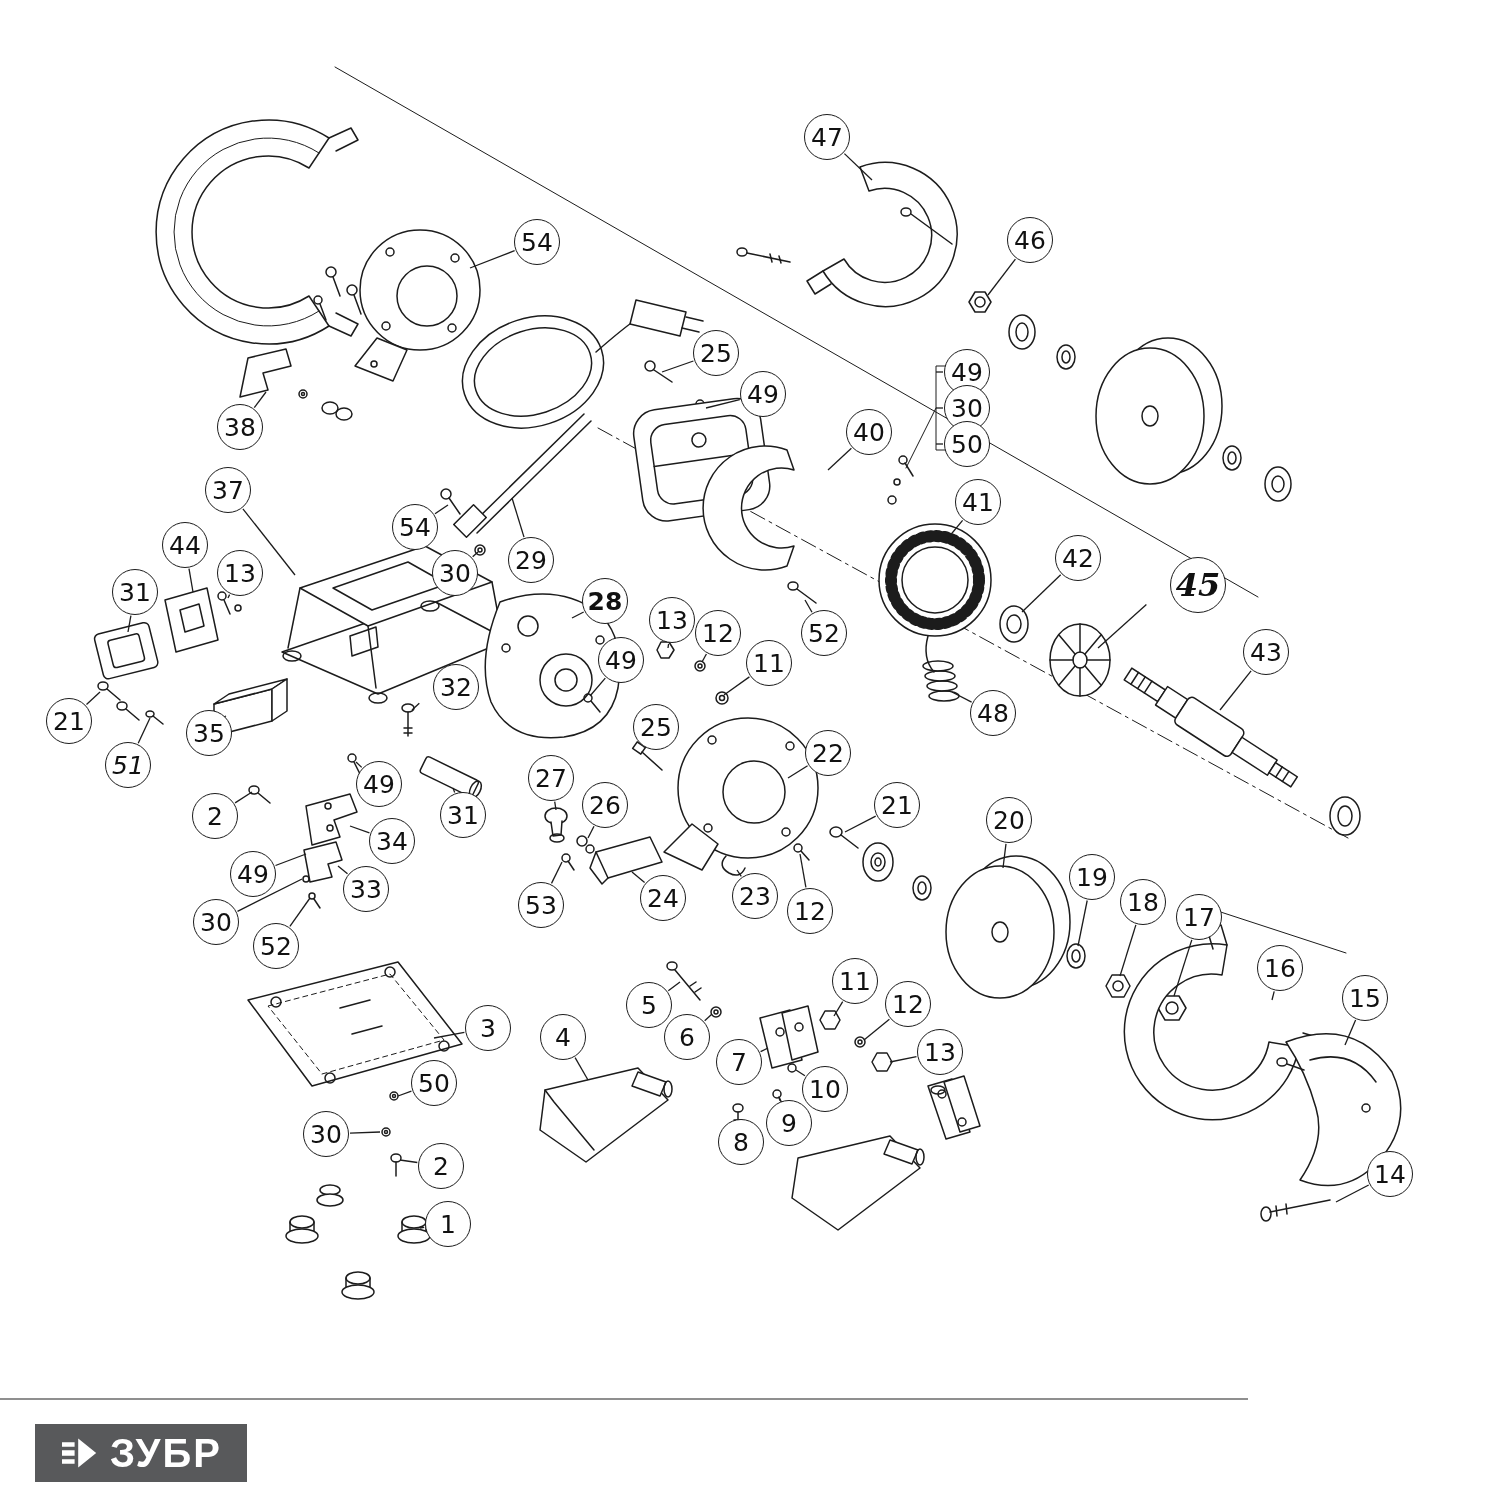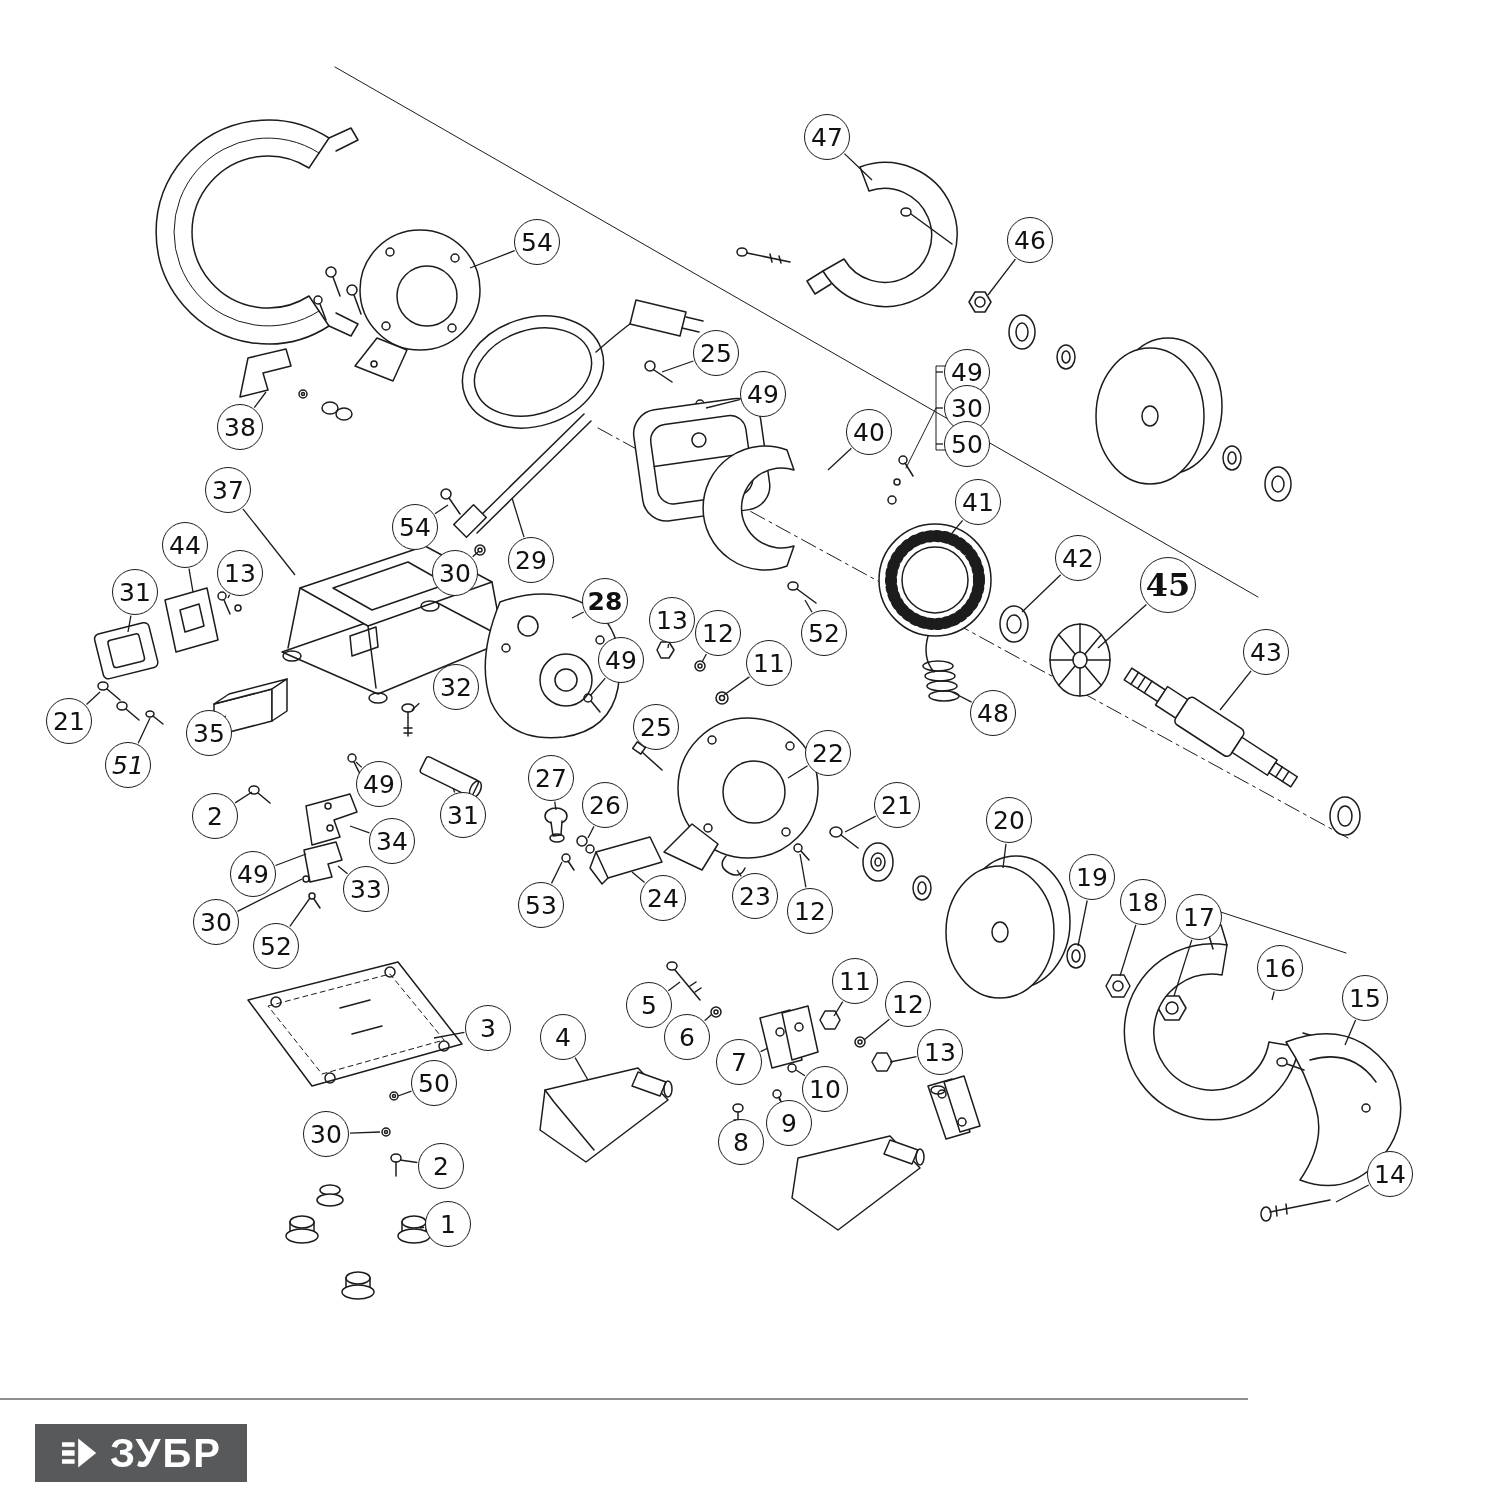--- a/index.html
+++ b/index.html
@@ -509,21 +509,21 @@
       <div class="callout" style="left: 967px; top: 372px;">49</div>
       <div class="callout" style="left: 967px; top: 408px;">30</div>
       <div class="callout" style="left: 967px; top: 444px;">50</div>
       <div class="callout" style="left: 240px; top: 427px;">38</div>
       <div class="callout" style="left: 869px; top: 432px;">40</div>
       <div class="callout" style="left: 978px; top: 502px;">41</div>
       <div class="callout" style="left: 228px; top: 490px;">37</div>
       <div class="callout" style="left: 415px; top: 527px;">54</div>
       <div class="callout" style="left: 531px; top: 560px;">29</div>
       <div class="callout" style="left: 1078px; top: 558px;">42</div>
-      <div class="callout bold" style="left: 1168px; top: 585px;">45</div>
+      <div class="callout bold" style="left: 1198px; top: 585px; font-style: italic;">45</div>
       <div class="callout" style="left: 185px; top: 545px;">44</div>
       <div class="callout" style="left: 240px; top: 573px;">13</div>
       <div class="callout" style="left: 135px; top: 592px;">31</div>
       <div class="callout" style="left: 455px; top: 573px;">30</div>
       <div class="callout" style="left: 605px; top: 601px; font-weight: bold;">28</div>
       <div class="callout" style="left: 1266px; top: 652px;">43</div>
       <div class="callout" style="left: 672px; top: 620px;">13</div>
       <div class="callout" style="left: 718px; top: 633px;">12</div>
       <div class="callout" style="left: 769px; top: 663px;">11</div>
       <div class="callout" style="left: 824px; top: 633px;">52</div>

